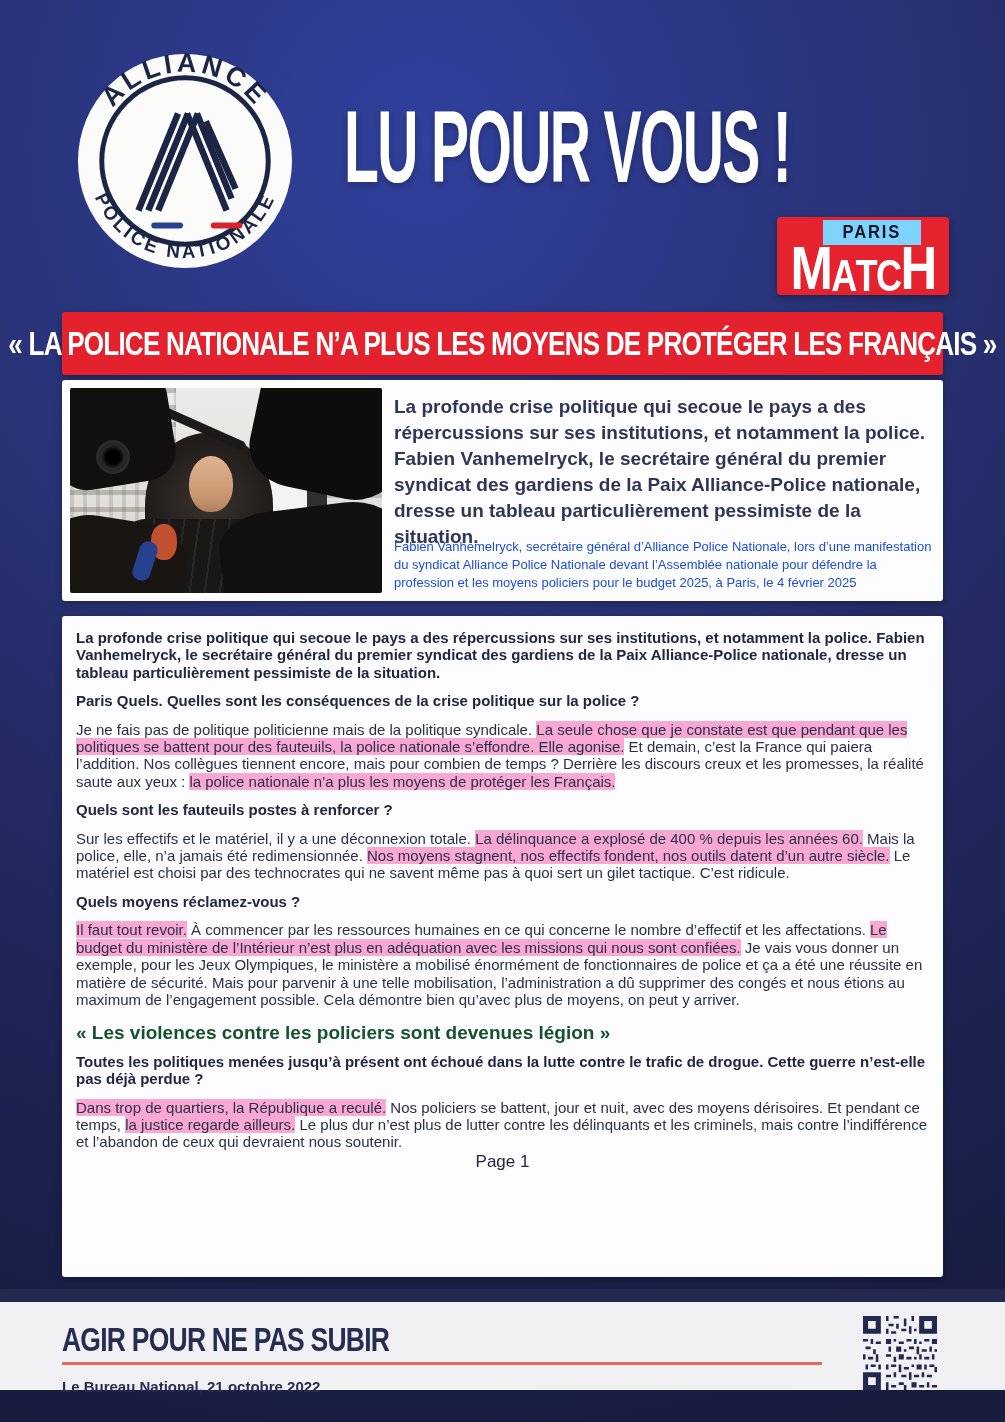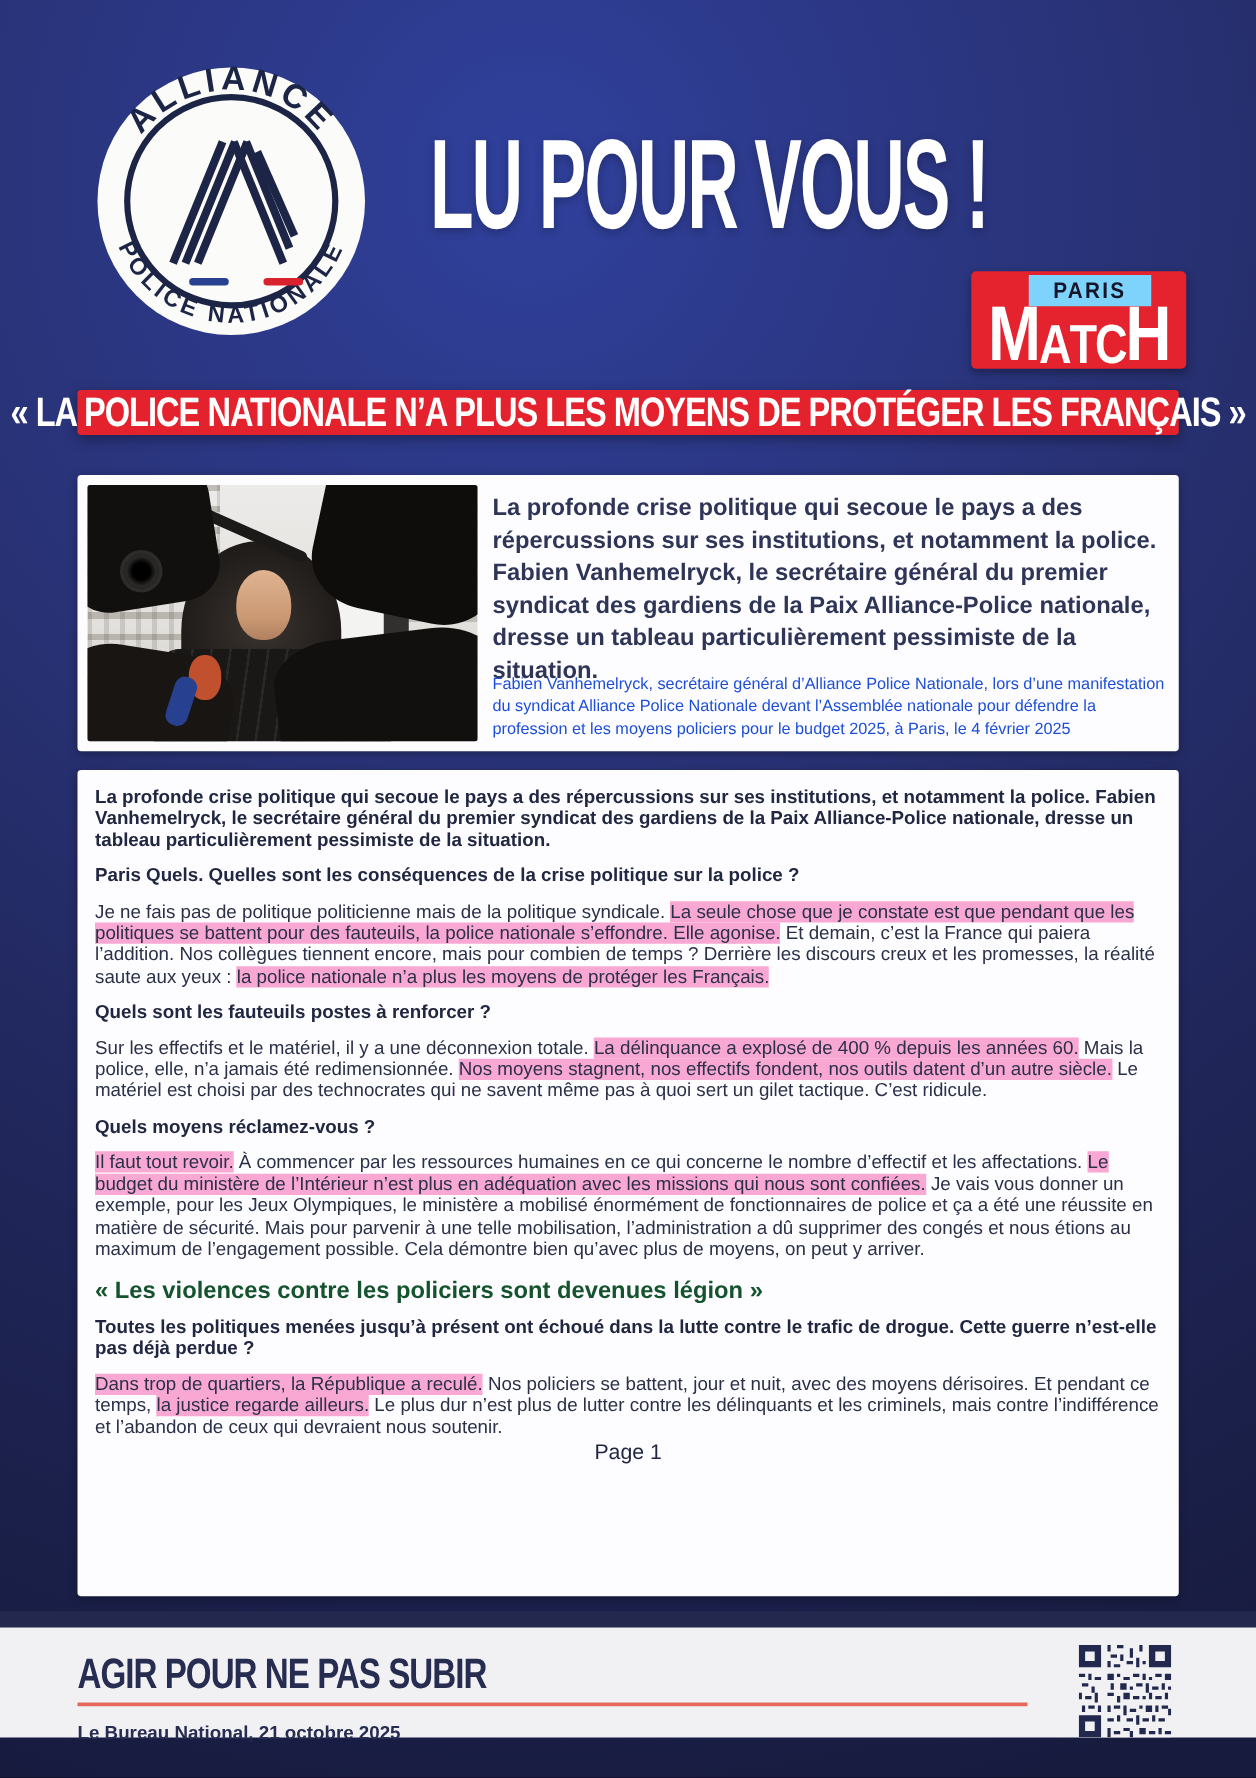--- a/index.html
+++ b/index.html
@@ -30,21 +30,21 @@
              display:flex; align-items:center; justify-content:center; }
   .pm-paris { font-weight:700; font-size:18px; letter-spacing:2px; color:#15152a;
               transform:scaleX(.92); }
   .pm-match { position:absolute; bottom:2px; left:2px; right:2px;
               display:flex; align-items:flex-end; justify-content:center;
               color:#fff; font-weight:800; transform:scaleX(.82); transform-origin:center bottom; }
   .pm-tall  { font-size:62px; line-height:.8; letter-spacing:-2px; }
   .pm-short { font-size:44px; line-height:.8; letter-spacing:-2px; }
 
   
-  .banner { position:absolute; left:62px; top:312px; width:881px; height:36px;
+  .banner { position:absolute; left:62px; top:312px; width:881px; height:63px;
             background:#e3222d; border-radius:3px; display:flex; align-items:center;
             justify-content:center; box-shadow:0 3px 10px rgba(0,0,0,.35); }
   .banner-text { color:#fff; font-weight:800; font-size:33px; white-space:nowrap;
                  letter-spacing:-1px; transform:scaleX(.79); transform-origin:center; }
 
   
   .card { position:absolute; left:62px; background:#fdfdff; border-radius:3px;
           box-shadow:0 2px 8px rgba(0,0,0,.3); }
   .feature { top:380px; width:881px; height:221px; }
   .photo { position:absolute; left:8px; top:8px; width:312px; height:205px;
@@ -201,21 +201,21 @@
     <p class="subhead">« Les violences contre les policiers sont devenues légion »</p>
     <p class="q">Toutes les politiques menées jusqu’à présent ont échoué dans la lutte contre le trafic de drogue. Cette guerre n’est-elle pas déjà perdue ?</p>
     <p class="a"><span class="hl">Dans trop de quartiers, la République a reculé.</span><span> Nos policiers se battent, jour et nuit, avec des moyens dérisoires. Et pendant ce temps, </span><span class="hl">la justice regarde ailleurs.</span><span> Le plus dur n’est plus de lutter contre les délinquants et les criminels, mais contre l’indifférence et l’abandon de ceux qui devraient nous soutenir.</span></p>
     <p class="page-number">Page 1</p>
   </div>
 
   <div class="footer-sep"></div>
   <div class="footer">
     <div class="footer-slogan">AGIR POUR NE PAS SUBIR</div>
     <div class="slogan-underline"></div>
-    <div class="footer-dateline">Le Bureau National, 21 octobre 2025</div>
+    <div class="footer-dateline">Le Bureau National, 21 octobre 2022</div>
     <div class="qr">
       <svg viewBox="0 0 29 29">
         <rect x="0" y="0" width="29" height="29" fill="#f1f1f4"></rect>
         <g fill="#23284e">
           <path d="M0 0h7v7H0zM2 2v3h3V2z" fill-rule="evenodd"></path>
           <path d="M22 0h7v7h-7zM24 2v3h3v-3z" fill-rule="evenodd"></path>
           <path d="M0 22h7v7H0zM2 24v3h3v-3z" fill-rule="evenodd"></path>
           <path d="M9 0h1v2H9zM12 0h2v1h-2zM16 1h1v3h-1zM19 0h1v2h-1zM10 3h2v1h-2zM13 3h1v2h-1zM9 5h1v2H9zM11 6h2v1h-2zM15 5h2v1h-2zM18 4h1v3h-1zM20 5h1v1h-1zM0 9h2v1H0zM3 9h1v2H3zM5 10h2v1H5zM1 12h2v1H1zM4 13h1v2H4zM0 15h1v2H0zM2 16h2v1H2zM5 15h1v3H5zM1 19h1v2H1zM3 19h2v1H3zM6 19h1v2H6zM9 9h2v2H9zM12 9h1v1h-1zM14 10h2v1h-2zM17 9h2v1h-2zM20 9h1v2h-1zM22 10h1v1h-1zM24 9h2v1h-2zM27 9h2v2h-2zM10 12h1v2h-1zM13 12h2v2h-2zM16 13h1v1h-1zM18 12h2v1h-2zM21 12h1v3h-1zM23 13h2v1h-2zM26 12h1v2h-1zM28 13h1v1h-1zM9 15h2v1H9zM12 16h1v2h-1zM14 15h2v2h-2zM17 16h2v1h-2zM20 16h1v1h-1zM22 15h1v2h-1zM24 16h2v1h-2zM27 15h1v2h-1zM9 19h1v2H9zM11 19h2v1h-2zM14 19h1v3h-1zM16 20h2v1h-2zM19 19h1v1h-1zM21 19h2v2h-2zM24 19h1v2h-1zM26 19h2v1h-2zM28 20h1v2h-1zM9 23h2v1H9zM12 22h1v2h-1zM15 23h2v1h-2zM18 22h1v3h-1zM20 23h2v1h-2zM23 22h1v2h-1zM25 23h2v1h-2zM9 26h1v3H9zM11 27h2v1h-2zM14 26h2v1h-2zM16 27h1v2h-1zM19 26h2v2h-2zM22 27h2v1h-2zM25 26h1v2h-1zM27 27h2v1h-2z"></path>
         </g>
       </svg>

